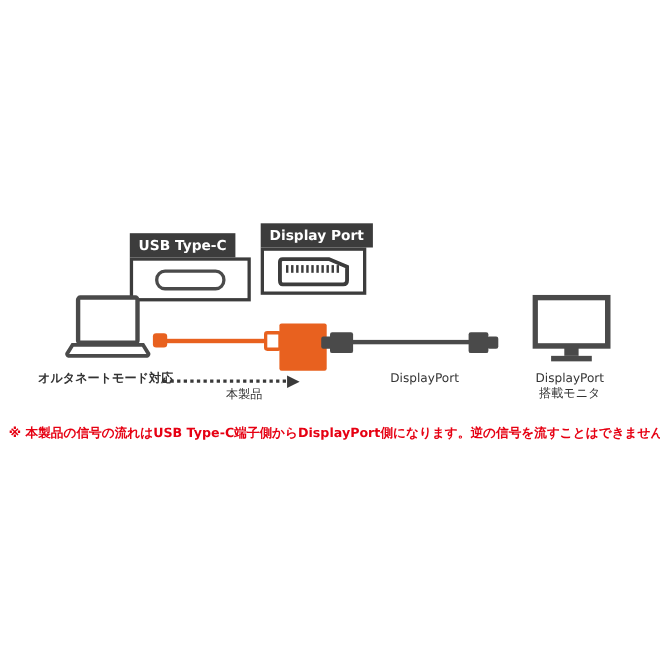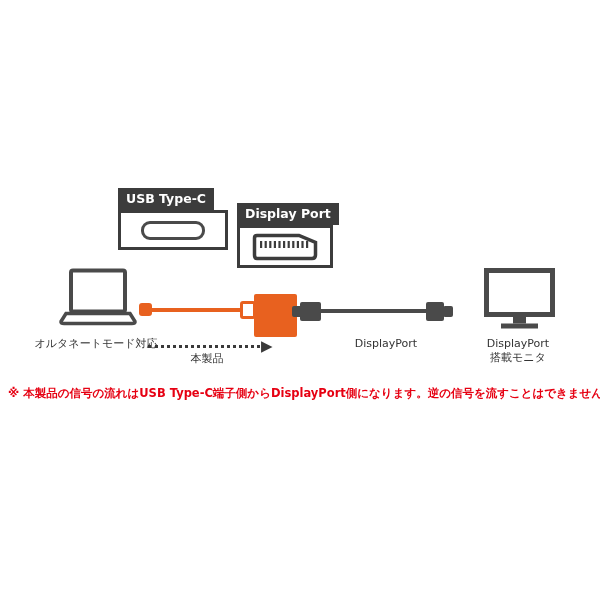--- a/index.html
+++ b/index.html
@@ -47,21 +47,21 @@
   .caption{font-size:11px;line-height:14px;text-align:center;color:var(--text);white-space:nowrap;}
   .footnote{
     font-size:11.5px;font-weight:bold;color:var(--red);white-space:nowrap;
   }
 </style>
 </head>
 <body>
 
 <div class="canvas">
 
-  <div class="abs" style="left:118px;top:188px;width:110px;">
+  <div class="abs" style="left:118px;top:212px;width:110px;">
     <div class="callout-tab">USB Type-C</div>
     <div class="callout-box" style="width:110px;height:40px;">
       <span class="usbc-pill"></span>
     </div>
   </div>
 
   <div class="abs" style="left:237px;top:203px;width:96px;">
     <div class="callout-tab">Display Port</div>
     <div class="callout-box" style="width:96px;height:43px;">
       <svg width="66" height="28" viewBox="0 0 66 28">
@@ -101,25 +101,25 @@
 
   <div class="abs g-part" style="left:292px;top:306px;width:10px;height:11px;"></div>
   <div class="abs g-part" style="left:300px;top:302px;width:21px;height:19px;"></div>
   <div class="abs g-part" style="left:320px;top:309px;width:107px;height:4px;border-radius:0;"></div>
   <div class="abs g-part" style="left:426px;top:302px;width:18px;height:19px;"></div>
   <div class="abs g-part" style="left:443px;top:306px;width:10px;height:11px;"></div>
 
   <div class="abs dotted" style="left:148px;top:345px;width:112px;"></div>
   <div class="abs arrow-glyph" style="left:261px;top:339px;">▶</div>
 
-  <div class="abs caption" style="left:12px;top:337px;width:168px;">
+  <div class="abs caption" style="left:12px;top:337px;width:168px;font-weight:bold;">
     <div>オルタネートモード対応</div>
   </div>
 
-  <div class="abs caption" style="left:165px;top:352px;width:84px;">本製品</div>
+  <div class="abs caption" style="left:180px;top:352px;width:84px;">本製品</div>
 
   <div class="abs caption" style="left:330px;top:337px;width:112px;">
     <div>DisplayPort</div>
   </div>
 
   <div class="abs caption" style="left:462px;top:337px;width:112px;">
     <div>DisplayPort</div>
     <div>搭載モニタ</div>
   </div>
 

